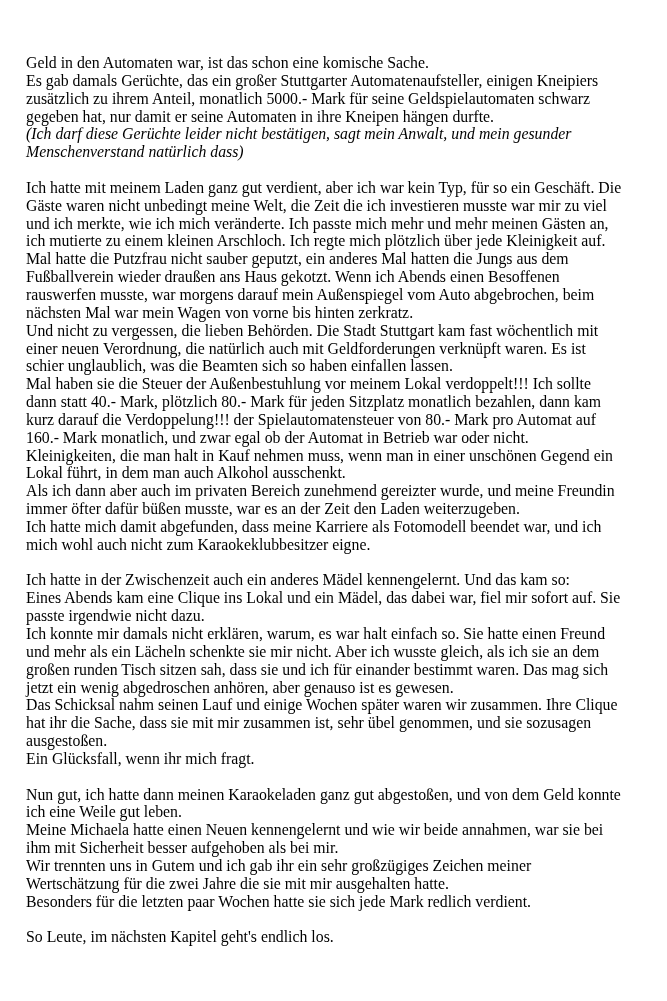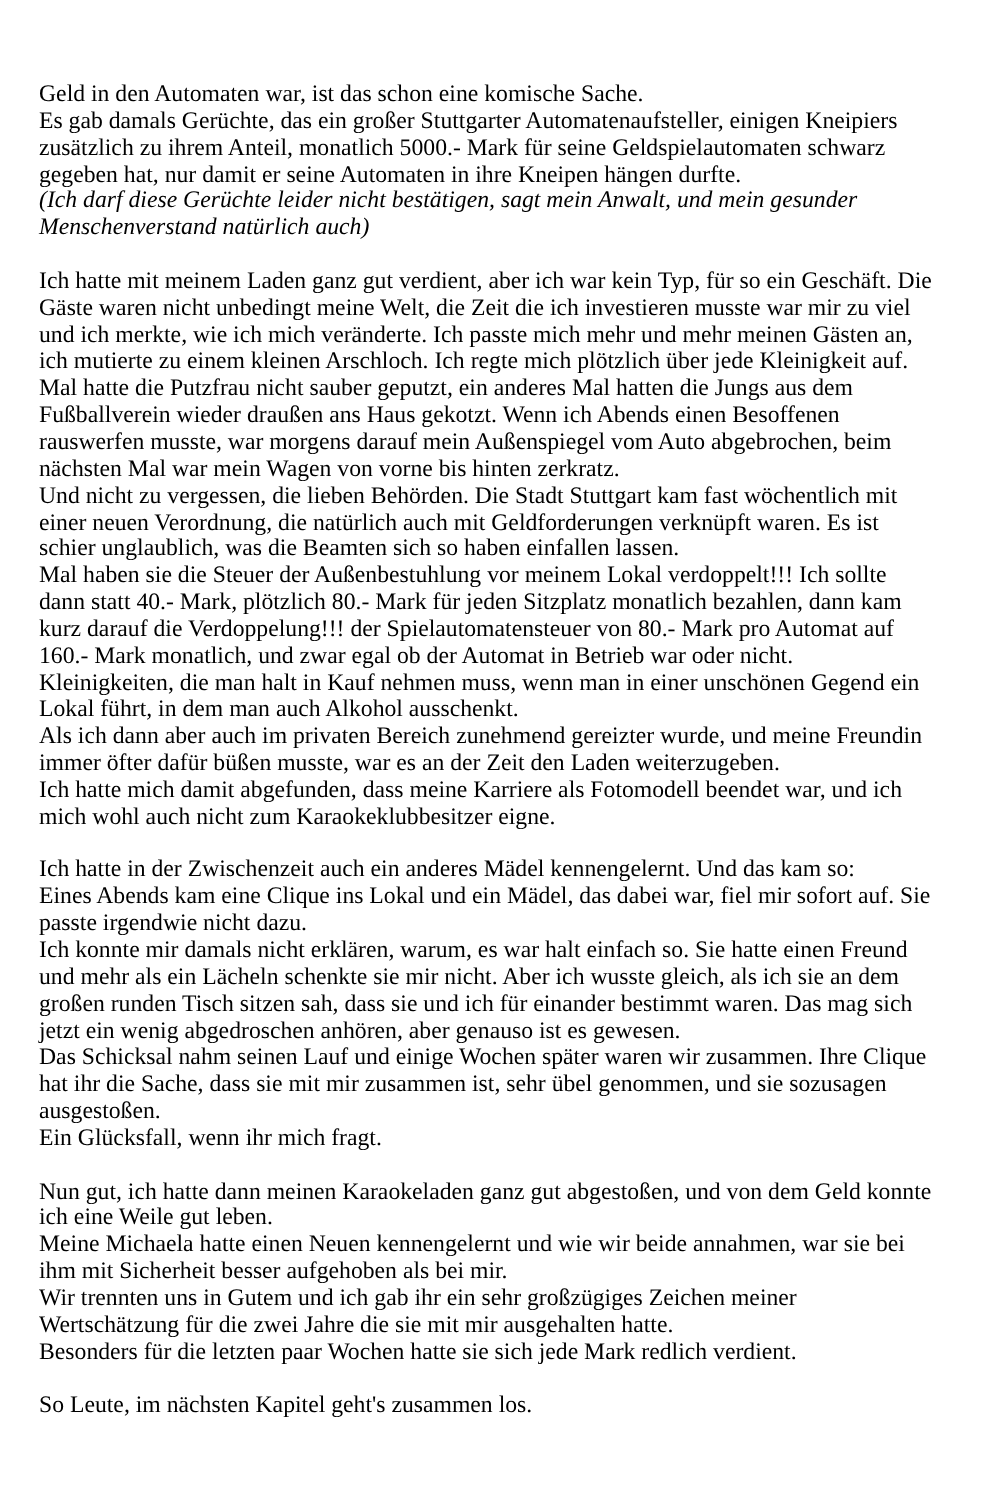--- a/index.html
+++ b/index.html
@@ -35,21 +35,21 @@
 </style>
 </head>
 <body>
 
 <div class="page">
   <p class="para tight">Geld in den Automaten war, ist das schon eine komische Sache.
 Es gab damals Gerüchte, das ein großer Stuttgarter Automatenaufsteller, einigen Kneipiers
 zusätzlich zu ihrem Anteil, monatlich 5000.- Mark für seine Geldspielautomaten schwarz
 gegeben hat, nur damit er seine Automaten in ihre Kneipen hängen durfte.</p>
   <p class="para italic">(Ich darf diese Gerüchte leider nicht bestätigen, sagt mein Anwalt, und mein gesunder
-Menschenverstand natürlich auch)</p>
+Menschenverstand natürlich dass)</p>
   <p class="para">Ich hatte mit meinem Laden ganz gut verdient, aber ich war kein Typ, für so ein Geschäft. Die
 Gäste waren nicht unbedingt meine Welt, die Zeit die ich investieren musste war mir zu viel
 und ich merkte, wie ich mich veränderte. Ich passte mich mehr und mehr meinen Gästen an,
 ich mutierte zu einem kleinen Arschloch. Ich regte mich plötzlich über jede Kleinigkeit auf.
 Mal hatte die Putzfrau nicht sauber geputzt, ein anderes Mal hatten die Jungs aus dem
 Fußballverein wieder draußen ans Haus gekotzt. Wenn ich Abends einen Besoffenen
 rauswerfen musste, war morgens darauf mein Außenspiegel vom Auto abgebrochen, beim
 nächsten Mal war mein Wagen von vorne bis hinten zerkratz.
 Und nicht zu vergessen, die lieben Behörden. Die Stadt Stuttgart kam fast wöchentlich mit
 einer neuen Verordnung, die natürlich auch mit Geldforderungen verknüpft waren. Es ist
@@ -75,14 +75,14 @@
 hat ihr die Sache, dass sie mit mir zusammen ist, sehr übel genommen, und sie sozusagen
 ausgestoßen.
 Ein Glücksfall, wenn ihr mich fragt.</p>
   <p class="para">Nun gut, ich hatte dann meinen Karaokeladen ganz gut abgestoßen, und von dem Geld konnte
 ich eine Weile gut leben.
 Meine Michaela hatte einen Neuen kennengelernt und wie wir beide annahmen, war sie bei
 ihm mit Sicherheit besser aufgehoben als bei mir.
 Wir trennten uns in Gutem und ich gab ihr ein sehr großzügiges Zeichen meiner
 Wertschätzung für die zwei Jahre die sie mit mir ausgehalten hatte.
 Besonders für die letzten paar Wochen hatte sie sich jede Mark redlich verdient.</p>
-  <p class="para">So Leute, im nächsten Kapitel geht's zusammen los.</p>
+  <p class="para">So Leute, im nächsten Kapitel geht's endlich los.</p>
 </div>
 
 </body></html>

